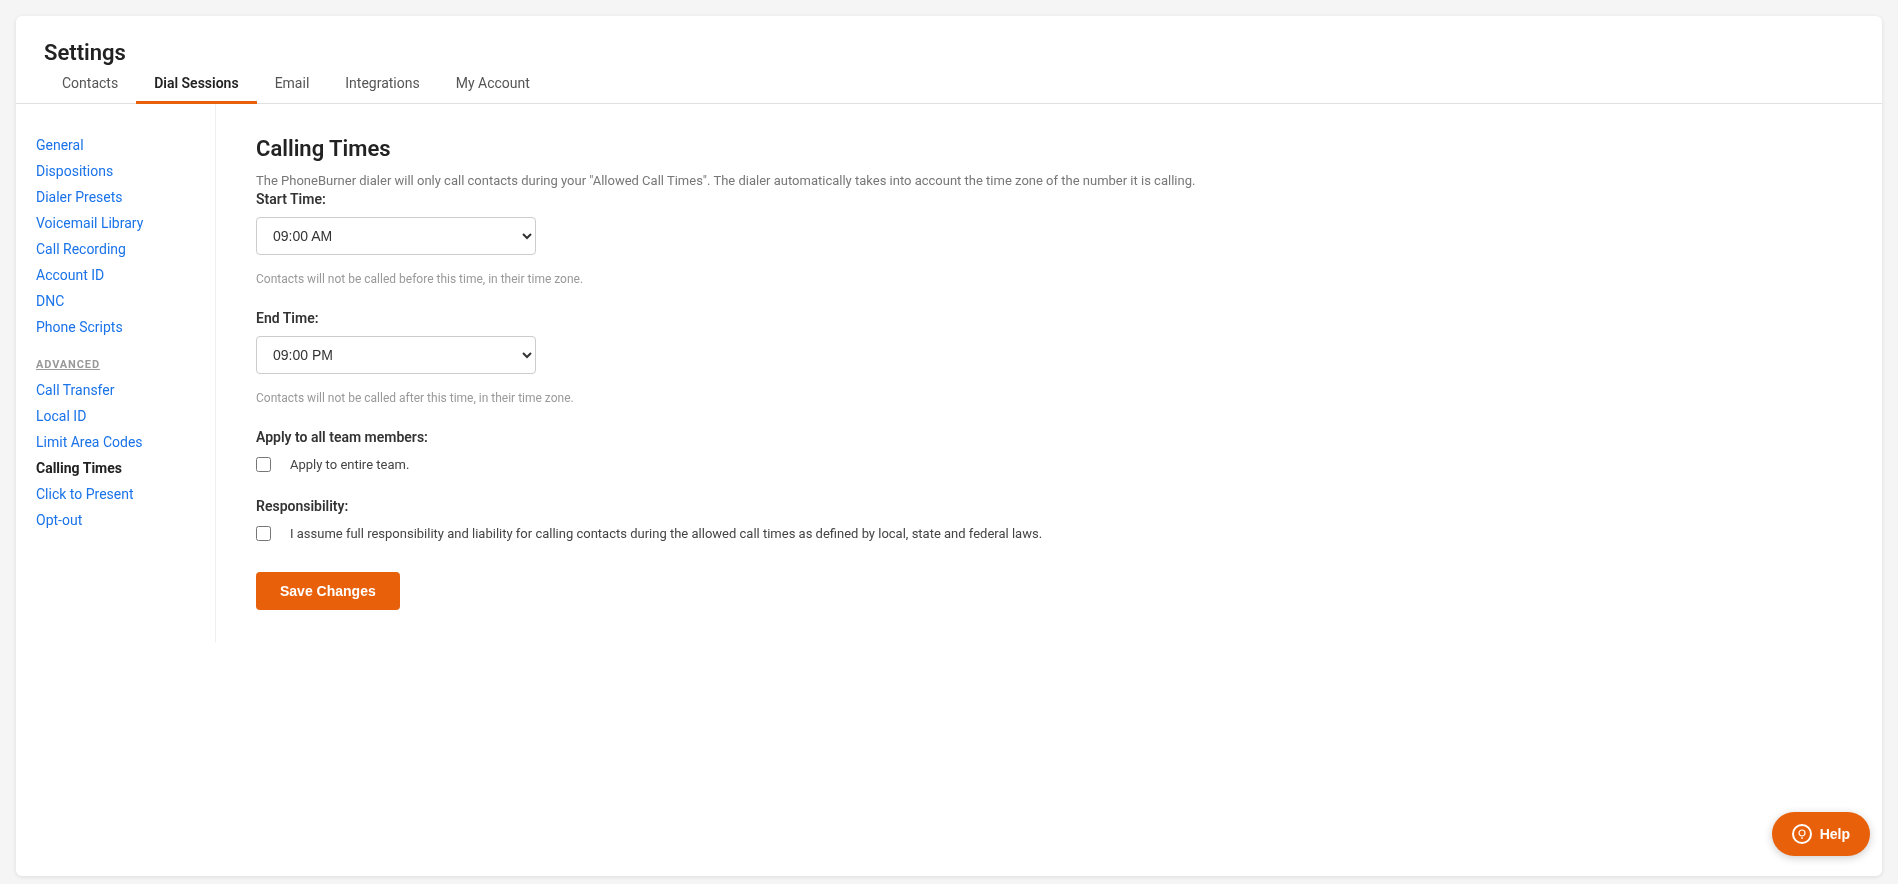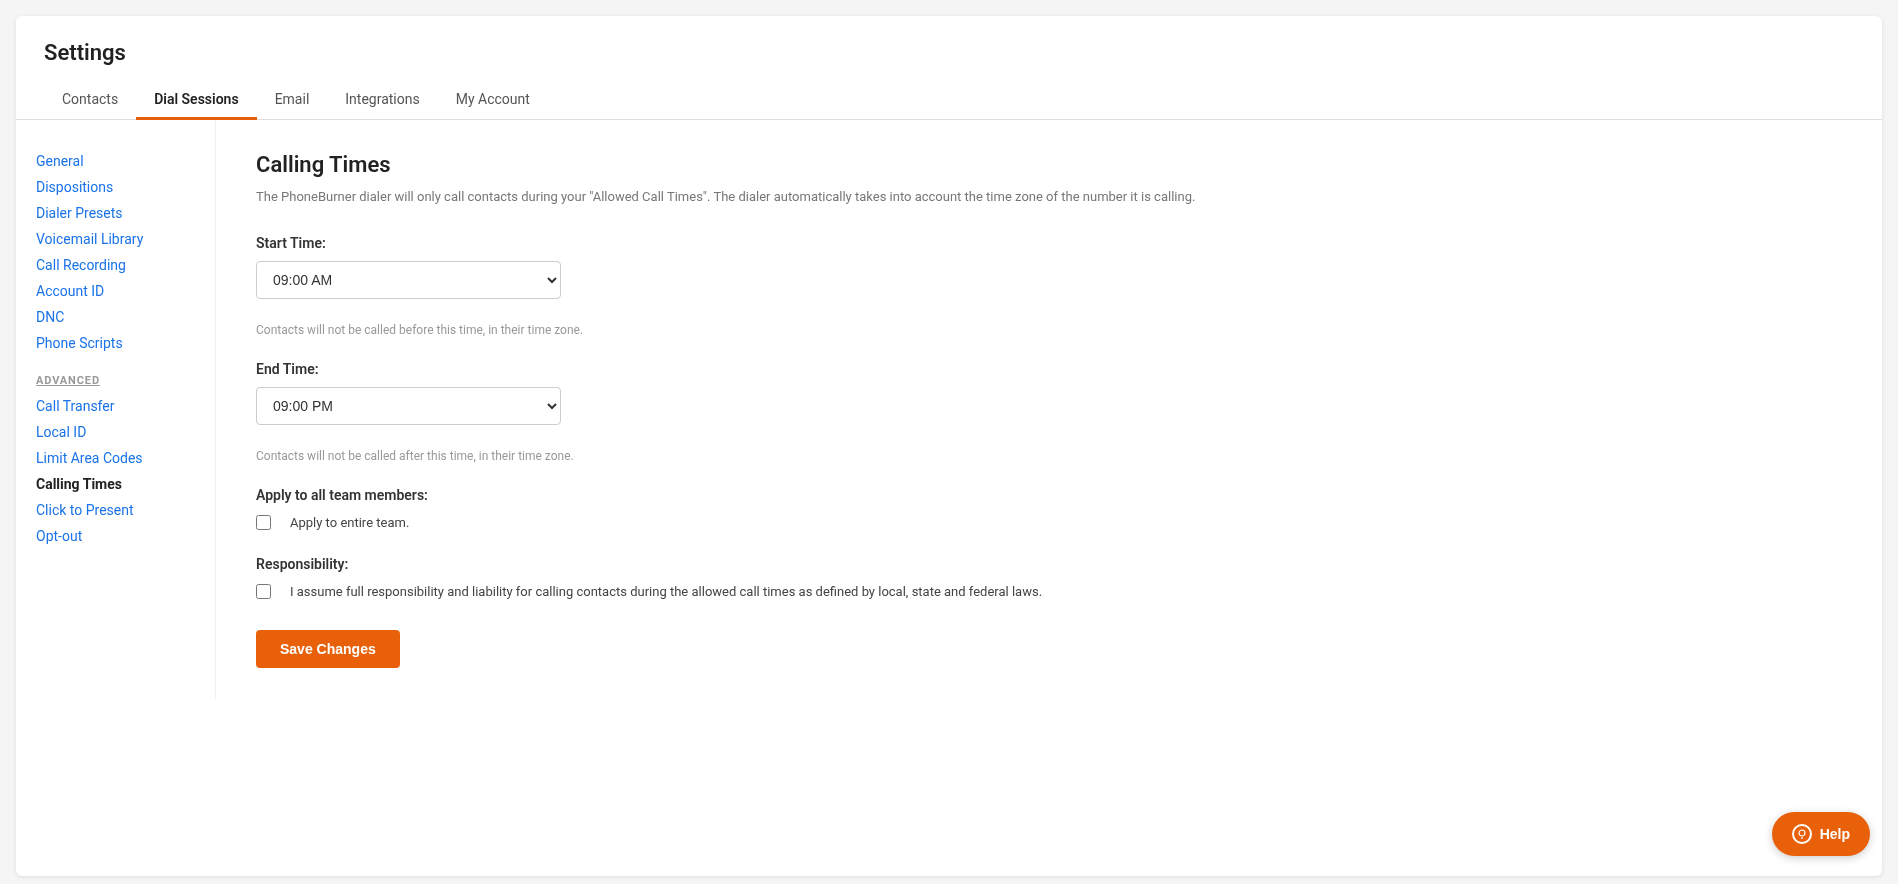--- a/index.html
+++ b/index.html
@@ -19,21 +19,20 @@
     }
     
     .settings-header {
       padding: 24px 28px 0 28px;
       border-bottom: 1px solid #e0e0e0;
     }
     .settings-title {
       font-size: 22px;
       font-weight: 600;
       color: #222;
-      margin-bottom: 16px;
     }
     .tabs {
       display: flex;
       gap: 0;
     }
     .tab {
       padding: 10px 18px;
       font-size: 14px;
       cursor: pointer;
       color: #555;
@@ -88,47 +87,46 @@
     }
     .section-title {
       font-size: 22px;
       font-weight: 600;
       color: #222;
       margin-bottom: 10px;
     }
     .section-description {
       color: #777;
       font-size: 13px;
-      margin-bottom: 28px;
       line-height: 1.5;
     }
     .field-group {
       margin-bottom: 24px;
     }
     .field-label {
       font-size: 14px;
       font-weight: 600;
       color: #333;
       margin-bottom: 10px;
     }
     .select-field {
-      width: 305px;
+      width: 280px;
       padding: 9px 12px;
       border: 1px solid #ccc;
       border-radius: 4px;
       font-size: 14px;
       color: #333;
       background: #fff;
       appearance: auto;
       cursor: pointer;
     }
     .field-hint {
       font-size: 12px;
       color: #999;
-      margin-top: 24px;
+      margin-top: 17px;
     }
     .checkbox-row {
       display: flex;
       align-items: flex-start;
       gap: 19px;
       margin-top: 8px;
     }
     .checkbox-row input[type="checkbox"] {
       margin-top: 2px;
       width: 15px;

